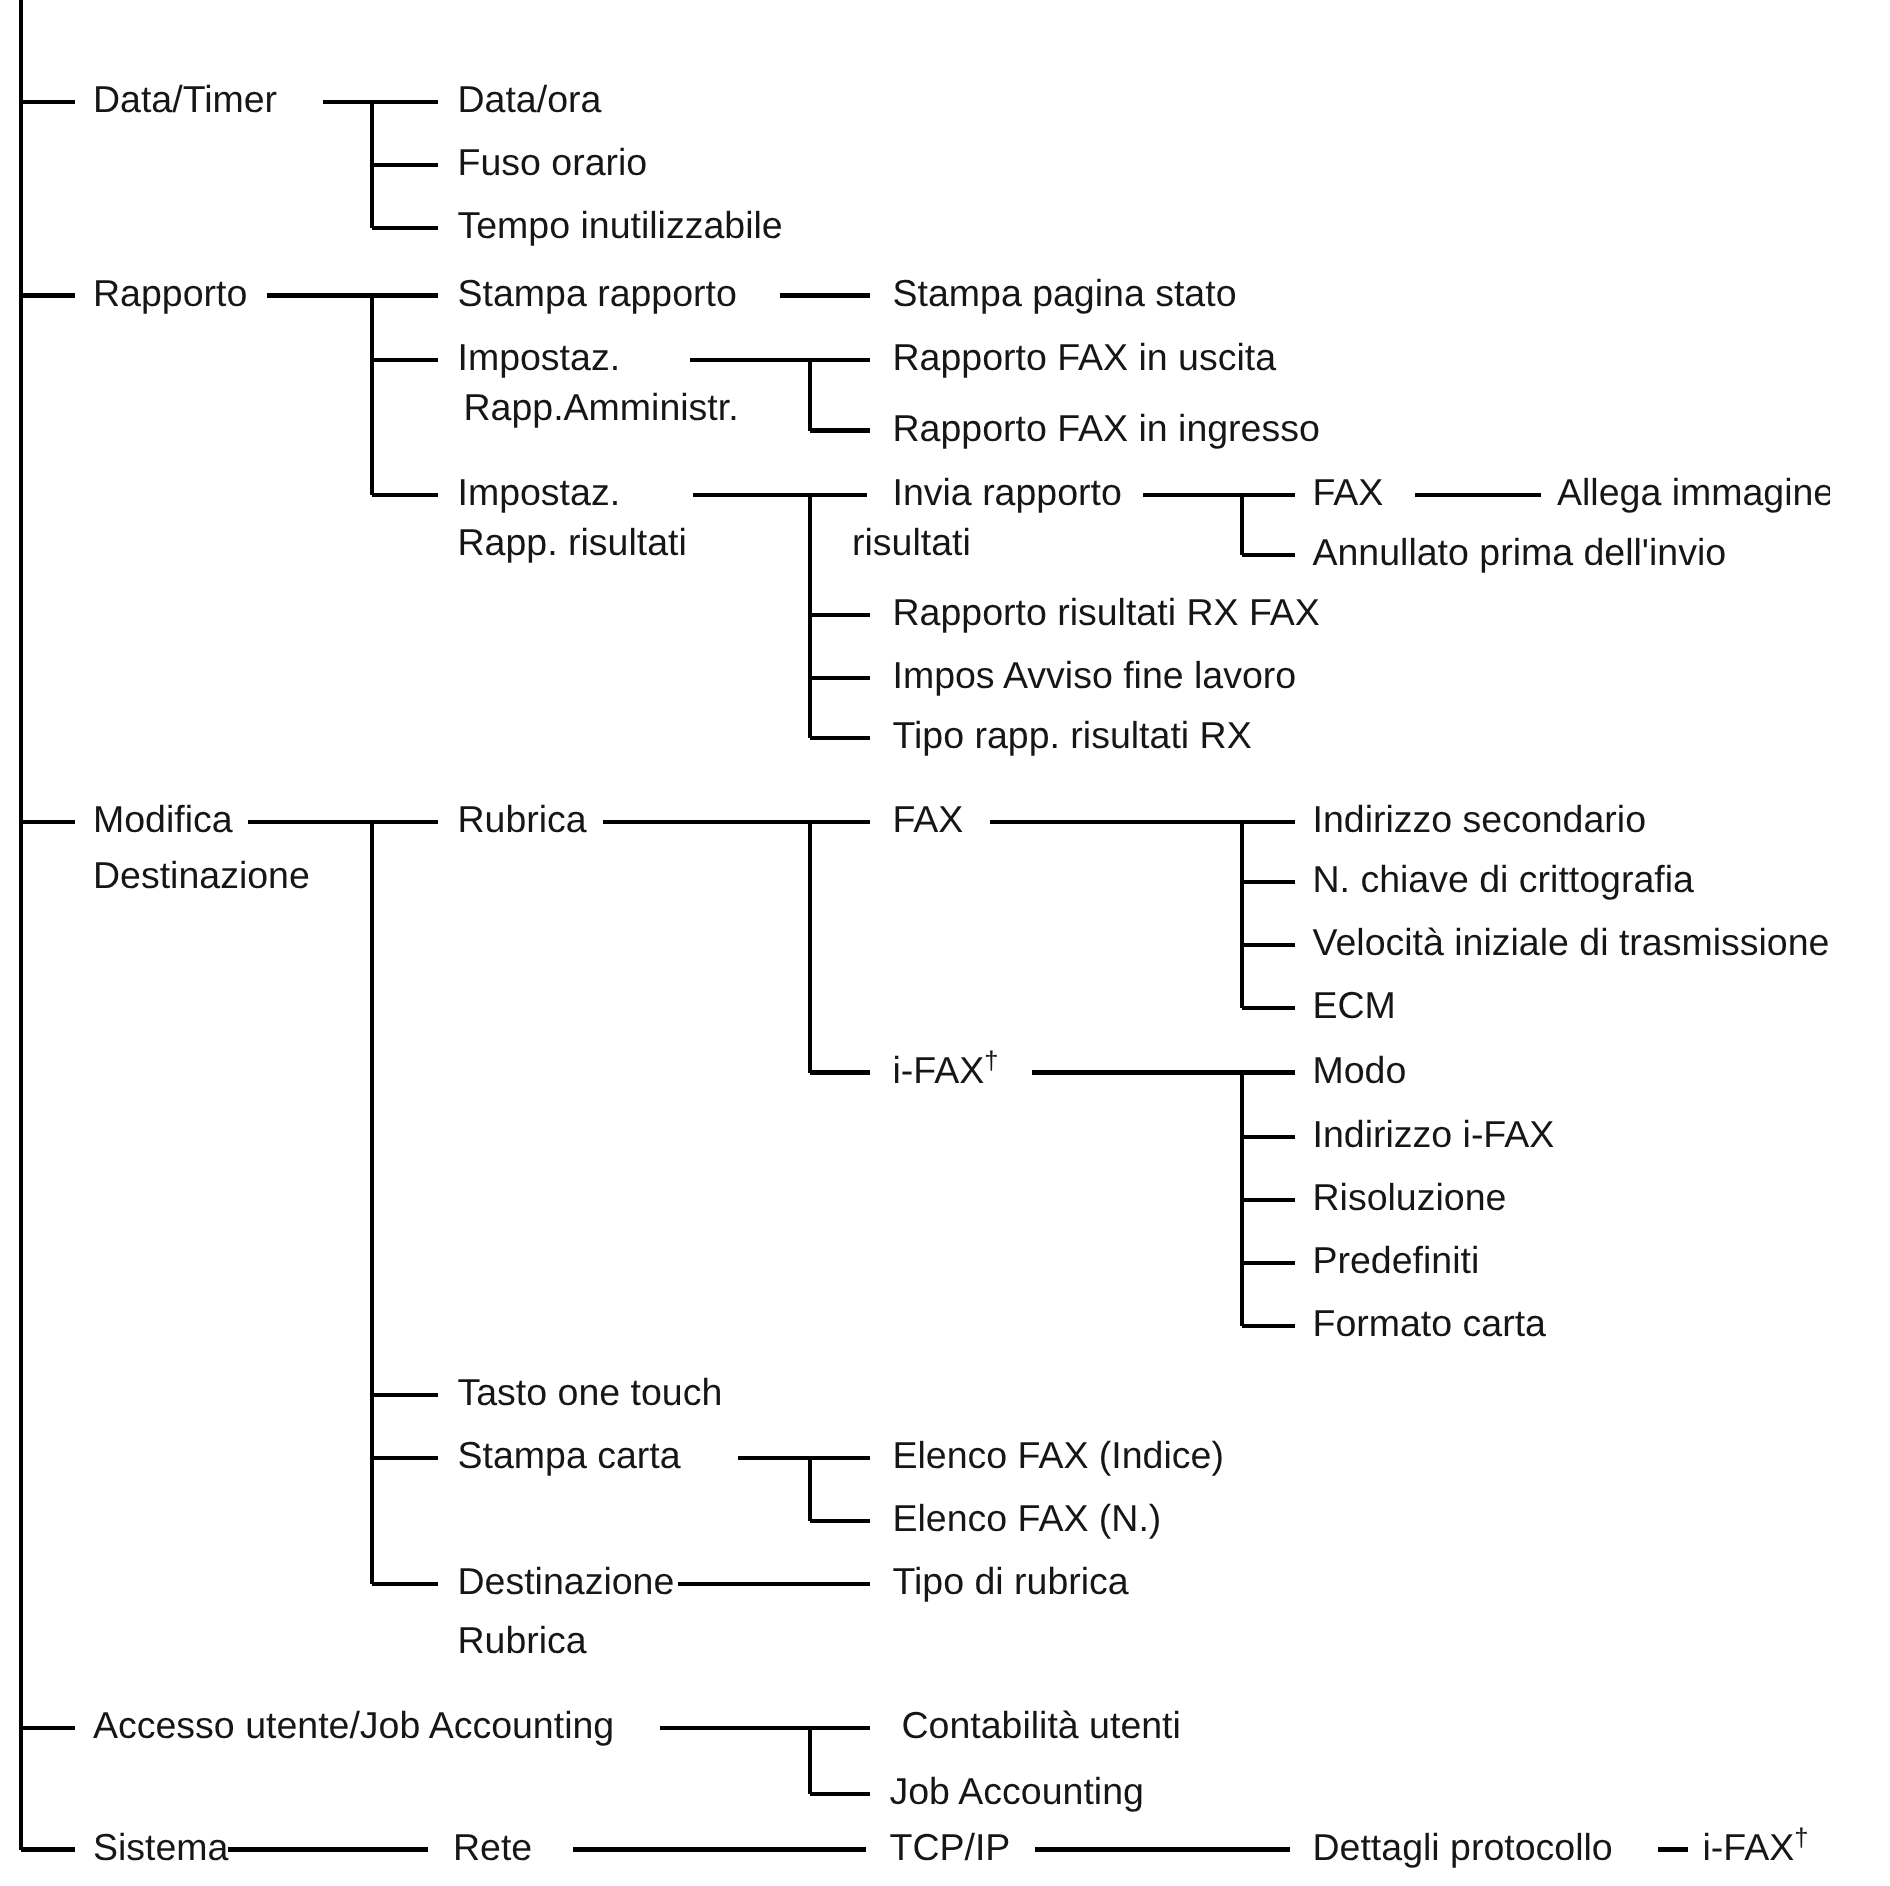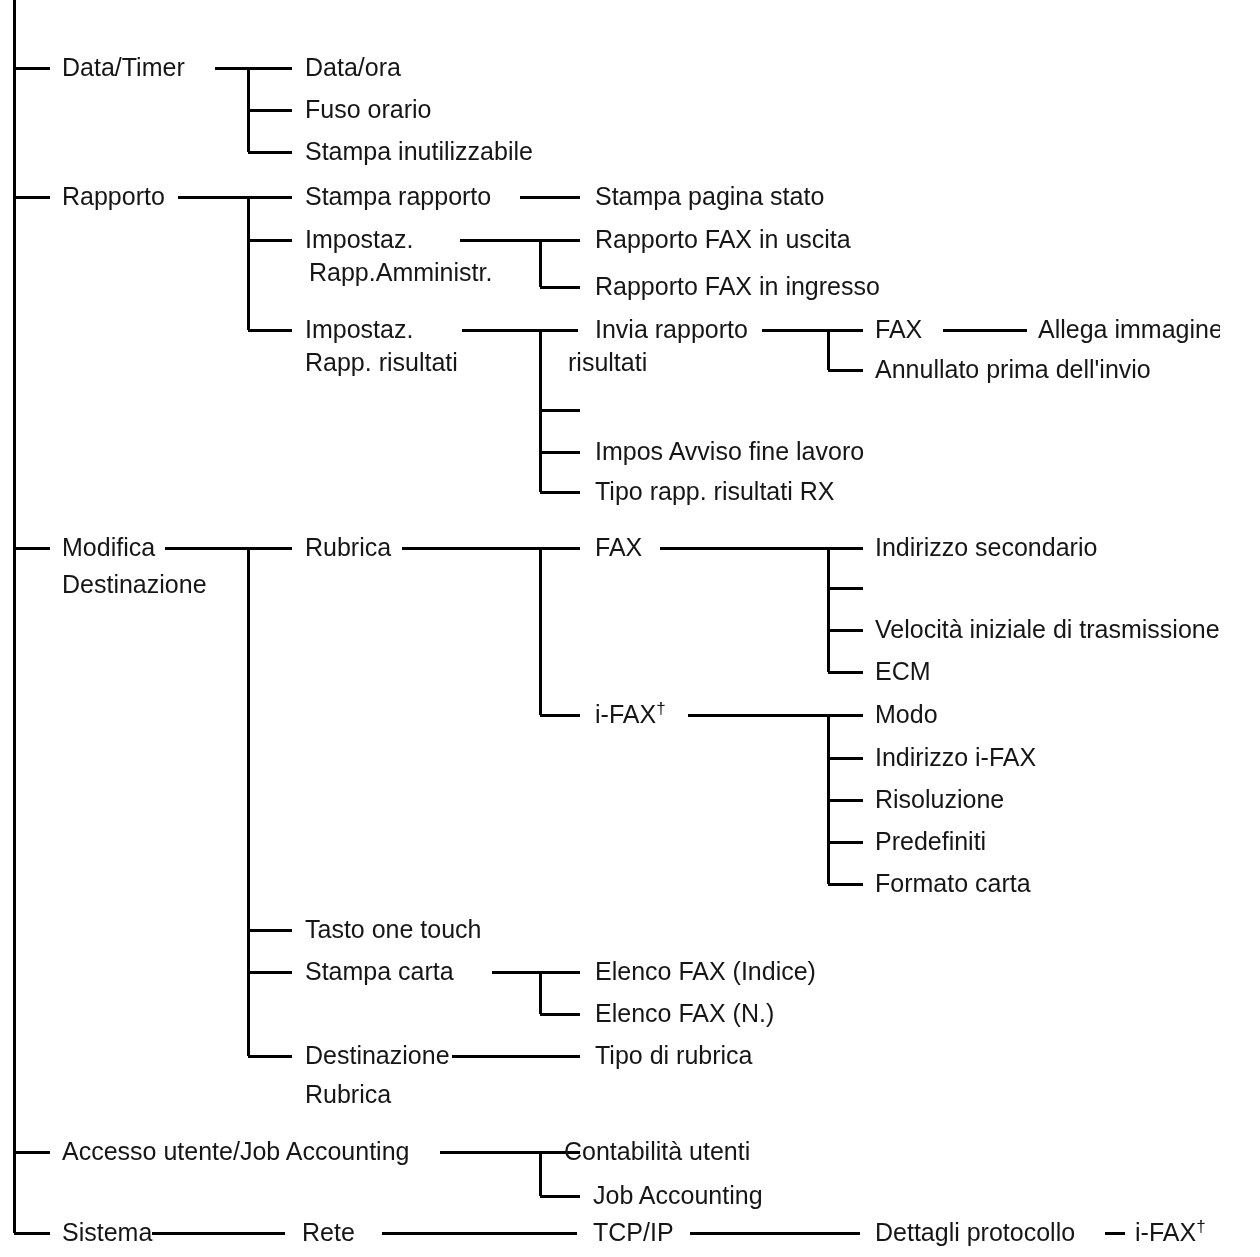--- a/index.html
+++ b/index.html
@@ -107,58 +107,60 @@
 
   <span class="node" style="left:62px; top:68px">Data/Timer</span>
   <span class="node" style="left:62px; top:197px">Rapporto</span>
   <span class="node" style="left:62px; top:548px">Modifica</span>
   <span class="node" style="left:62px; top:585px">Destinazione</span>
   <span class="node" style="left:62px; top:1152px">Accesso utente/Job Accounting</span>
   <span class="node" style="left:62px; top:1233px">Sistema</span>
 
   <span class="node" style="left:305px; top:68px">Data/ora</span>
   <span class="node" style="left:305px; top:110px">Fuso orario</span>
-  <span class="node" style="left:305px; top:152px">Stampa inutilizzabile</span>
+  <span class="node" style="left:305px; top:152px">Tempo inutilizzabile</span>
 
   <span class="node" style="left:305px; top:197px">Stampa rapporto</span>
   <span class="node" style="left:595px; top:197px">Stampa pagina stato</span>
   <span class="node" style="left:305px; top:240px">Impostaz.</span>
   <span class="node" style="left:309px; top:273px">Rapp.Amministr.</span>
   <span class="node" style="left:595px; top:240px">Rapporto FAX in uscita</span>
   <span class="node" style="left:595px; top:287px">Rapporto FAX in ingresso</span>
   <span class="node" style="left:305px; top:330px">Impostaz.</span>
   <span class="node" style="left:305px; top:363px">Rapp. risultati</span>
   <span class="node" style="left:595px; top:330px">Invia rapporto</span>
   <span class="node" style="left:568px; top:363px">risultati</span>
   <span class="node" style="left:875px; top:330px">FAX</span>
   <span class="node" style="left:1038px; top:330px">Allega immagine</span>
   <span class="node" style="left:875px; top:370px">Annullato prima dell'invio</span>
+  <span class="node" style="left:595px; top:410px">Rapporto risultati RX FAX</span>
   <span class="node" style="left:595px; top:492px">Tipo rapp. risultati RX</span>
   <span class="node" style="left:595px; top:452px">Impos Avviso fine lavoro</span>
 
   <span class="node" style="left:305px; top:548px">Rubrica</span>
   <span class="node" style="left:595px; top:548px">FAX</span>
   <span class="node" style="left:875px; top:548px">Indirizzo secondario</span>
+  <span class="node" style="left:875px; top:588px">N. chiave di crittografia</span>
   <span class="node" style="left:875px; top:630px">Velocità iniziale di trasmissione</span>
   <span class="node" style="left:875px; top:672px">ECM</span>
   <span class="node" style="left:595px; top:715px"><span>i-FAX</span><sup>†</sup></span>
   <span class="node" style="left:875px; top:715px">Modo</span>
   <span class="node" style="left:875px; top:758px">Indirizzo i-FAX</span>
   <span class="node" style="left:875px; top:800px">Risoluzione</span>
   <span class="node" style="left:875px; top:842px">Predefiniti</span>
   <span class="node" style="left:875px; top:884px">Formato carta</span>
   <span class="node" style="left:305px; top:930px">Tasto one touch</span>
   <span class="node" style="left:305px; top:972px">Stampa carta</span>
   <span class="node" style="left:595px; top:972px">Elenco FAX (Indice)</span>
   <span class="node" style="left:595px; top:1014px">Elenco FAX (N.)</span>
   <span class="node" style="left:305px; top:1056px">Destinazione</span>
   <span class="node" style="left:305px; top:1095px">Rubrica</span>
   <span class="node" style="left:595px; top:1056px">Tipo di rubrica</span>
 
-  <span class="node" style="left:564px; top:1152px">Contabilità utenti</span>
+  <span class="node" style="left:601px; top:1152px">Contabilità utenti</span>
   <span class="node" style="left:593px; top:1196px">Job Accounting</span>
 
   <span class="node" style="left:302px; top:1233px">Rete</span>
   <span class="node" style="left:593px; top:1233px">TCP/IP</span>
   <span class="node" style="left:875px; top:1233px">Dettagli protocollo</span>
   <span class="node" style="left:1135px; top:1233px"><span>i-FAX</span><sup>†</sup></span>
 
 </div>
 
 </body></html>

